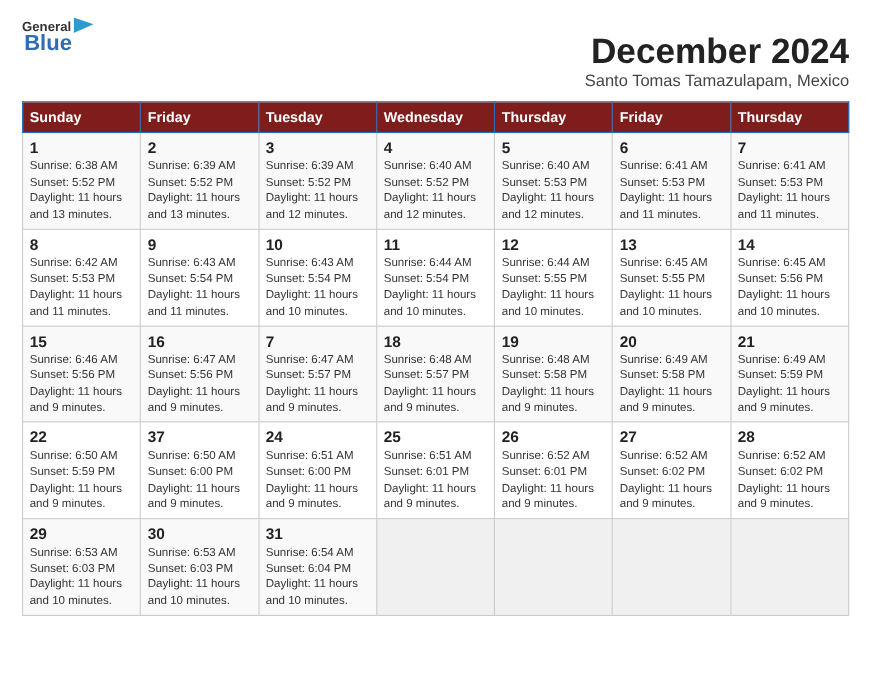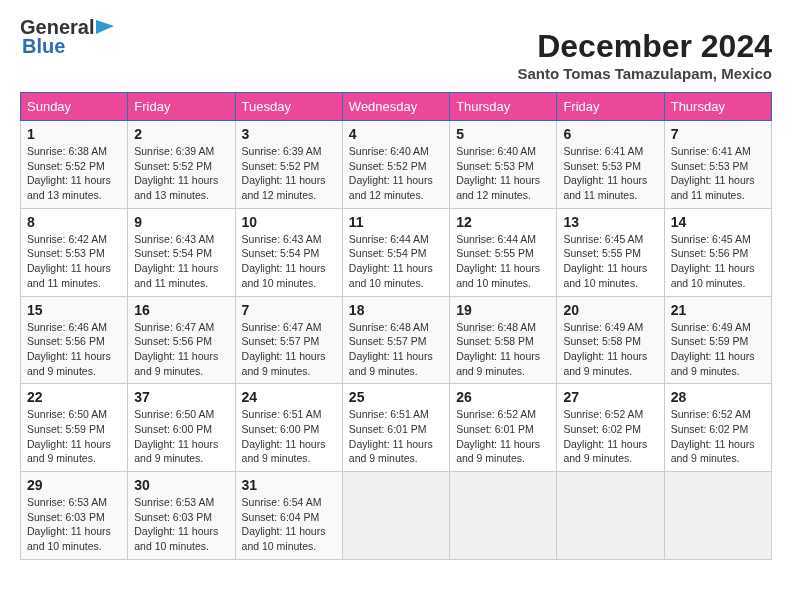--- a/index.html
+++ b/index.html
@@ -25,35 +25,35 @@
       text-align: right;
       margin-top: 12px;
     }
     .title-block h1 {
       font-size: 32px;
       font-weight: bold;
       color: #222;
     }
     .title-block h2 {
       font-size: 15px;
-      font-weight: bold;
+      font-weight: normal;
       color: #444;
       text-align: right;
     }
     table {
       width: 100%;
       border-collapse: collapse;
       font-size: 11px;
     }
     thead tr th {
-      background-color: #ec4899;
+      background-color: #7f1d1d;
       color: #fff;
       padding: 6px 6px;
       font-size: 13px;
-      font-weight: normal;
+      font-weight: bold;
       text-align: left;
       border: 1px solid #2e6db4;
     }
     tbody tr td {
       border: 1px solid #ccc;
       padding: 5px 6px;
       vertical-align: top;
       background: #fff;
       min-width: 100px;
     }
@@ -75,21 +75,21 @@
     td.empty {
       background: #f0f0f0 !important;
     }
   </style>
 </head>
 <body>
 
 <div class="header">
   <div class="logo">
     <div style="display:flex; align-items:center;">
-      <span style="font-size:20px; font-weight:bold; color:#333;">General</span>
+      <span style="font-size:12px; font-weight:bold; color:#333;">General</span>
       <svg width="22" height="20" style="margin-left:2px; margin-top:-4px;">
         <polygon points="0,4 18,10 0,18" fill="#2e9ad0"></polygon>
       </svg>
     </div>
     <span style="font-size:20px; font-weight:bold; color:#2e6db4; margin-top:-4px; margin-left:2px;">Blue</span>
   </div>
   <div class="title-block">
     <h1>December 2024</h1>
     <h2>Santo Tomas Tamazulapam, Mexico</h2>
   </div>

